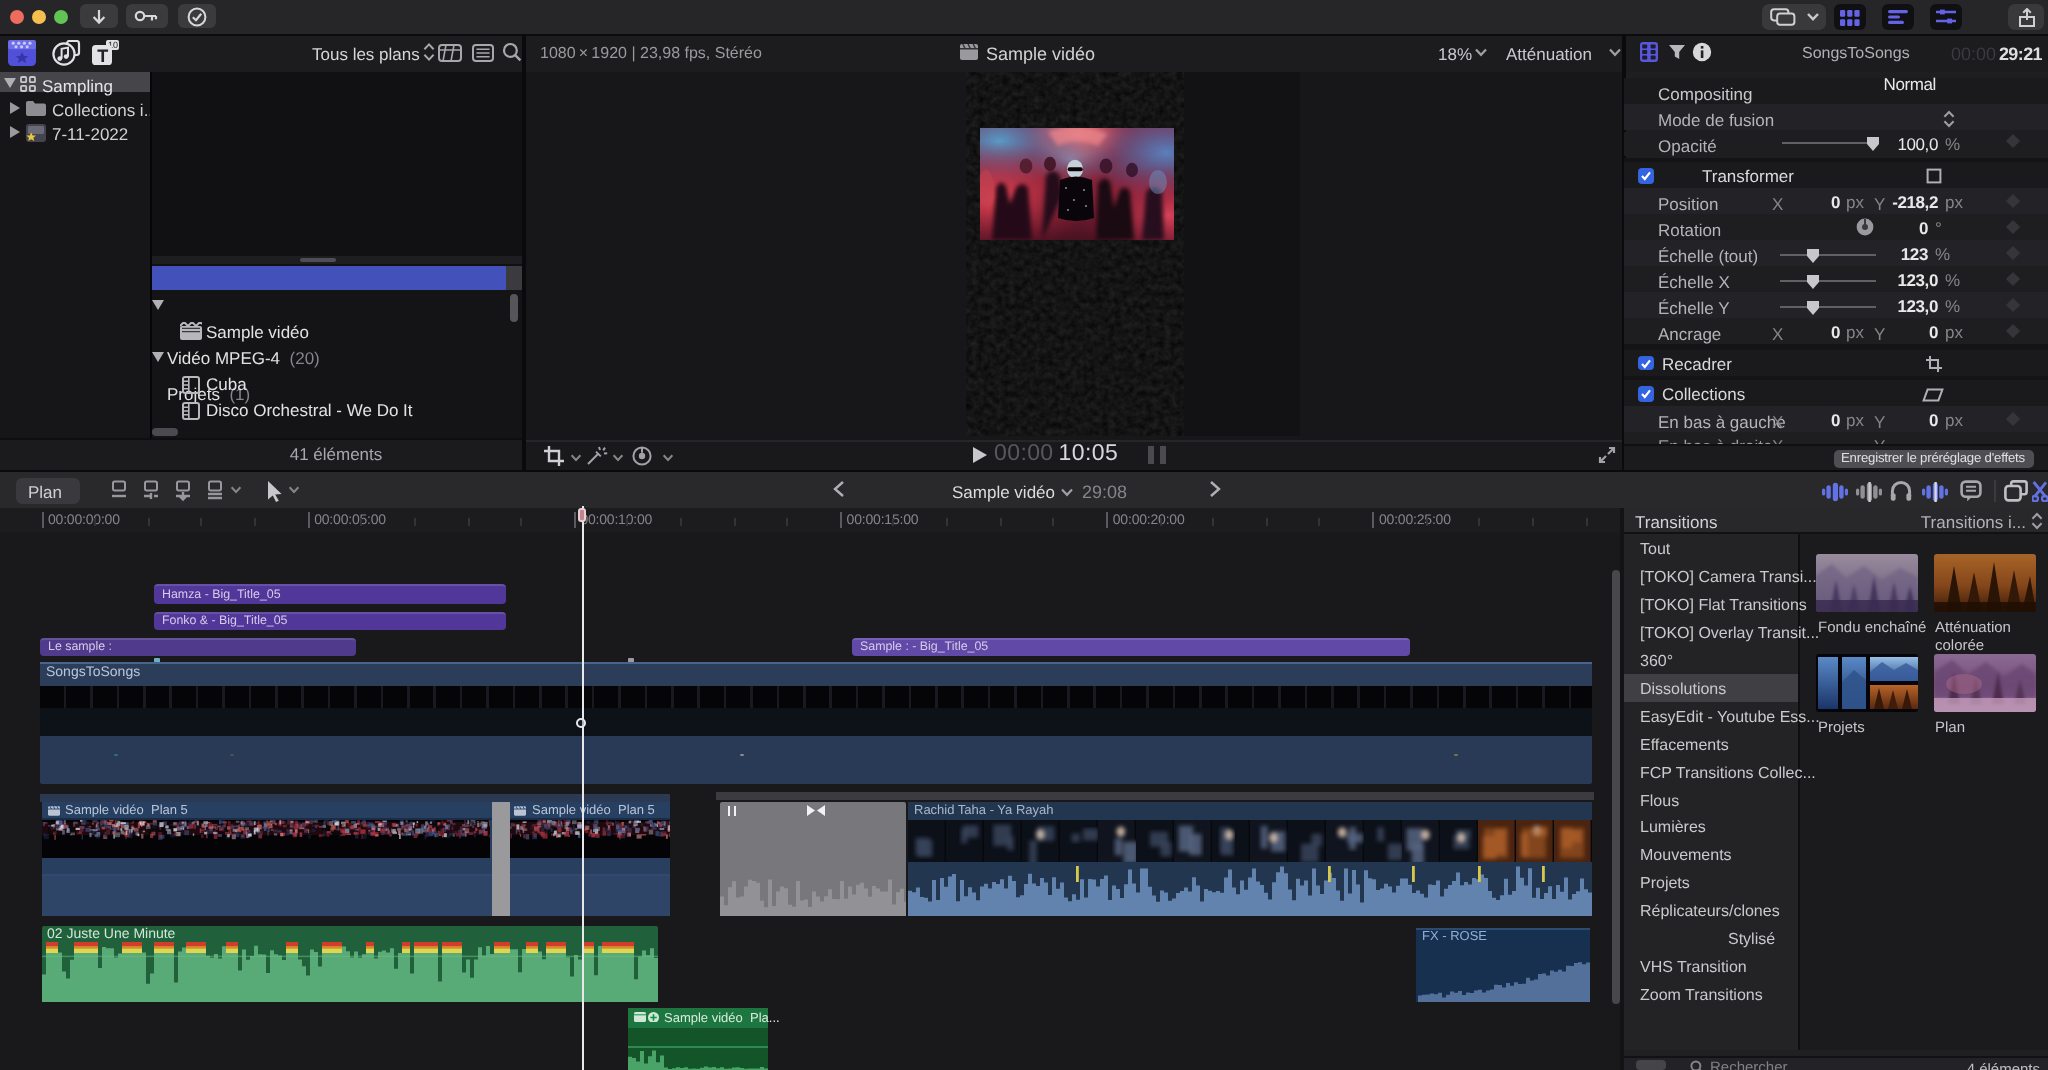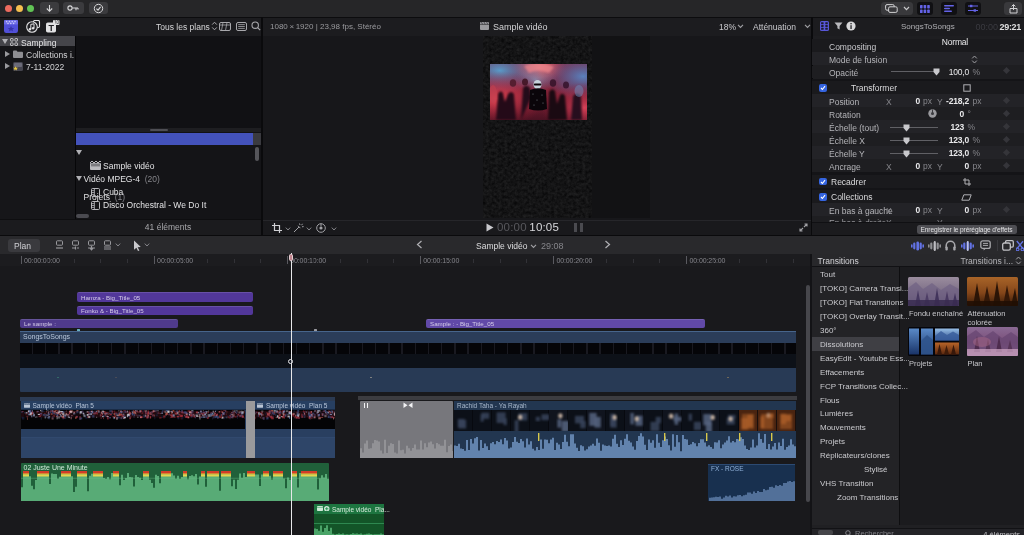--- a/index.html
+++ b/index.html
@@ -1813,21 +1813,21 @@
 <div class="txt" style="left:820px;top:353.6px;font-size:8px;color:#cacace;">EasyEdit - Youtube Ess...</div>
 <div class="txt" style="left:820px;top:367.6px;font-size:8px;color:#cacace;">Effacements</div>
 <div class="txt" style="left:820px;top:381.5px;font-size:8px;color:#cacace;">FCP Transitions Collec...</div>
 <div class="txt" style="left:820px;top:395.5px;font-size:8px;color:#cacace;">Flous</div>
 <div class="txt" style="left:820px;top:409.4px;font-size:8px;color:#cacace;">Lumières</div>
 <div class="txt" style="left:820px;top:423.3px;font-size:8px;color:#cacace;">Mouvements</div>
 <div class="txt" style="left:820px;top:437.3px;font-size:8px;color:#cacace;">Projets</div>
 <div class="txt" style="left:820px;top:451.2px;font-size:8px;color:#cacace;">Réplicateurs/clones</div>
 <div class="txt" style="left:864px;top:465.2px;font-size:8px;color:#cacace;">Stylisé</div>
 <div class="txt" style="left:820px;top:479.1px;font-size:8px;color:#cacace;">VHS Transition</div>
-<div class="txt" style="left:820px;top:493.0px;font-size:8px;color:#cacace;margin-left:17px;">Zoom Transitions</div>
+<div class="txt" style="left:820px;top:493.0px;font-size:8px;color:#cacace;">Zoom Transitions</div>
 <div class="abs" style="left:908px;top:277px;width:51px;height:29px;border-radius:1.5px;overflow:hidden;">
       <svg width="51" height="29" viewBox="0 0 51 29" xmlns="http://www.w3.org/2000/svg">
 <defs>
           <linearGradient id="f1" x1="0" y1="0" x2="0" y2="1">
             <stop offset="0" stop-color="#9a8c9e"></stop>
             <stop offset="0.5" stop-color="#7e7088"></stop>
             <stop offset="1" stop-color="#544668"></stop>
           </linearGradient>
           <filter id="f1b" color-interpolation-filters="sRGB">
             <feGaussianBlur stdDeviation="0.7"></feGaussianBlur>

